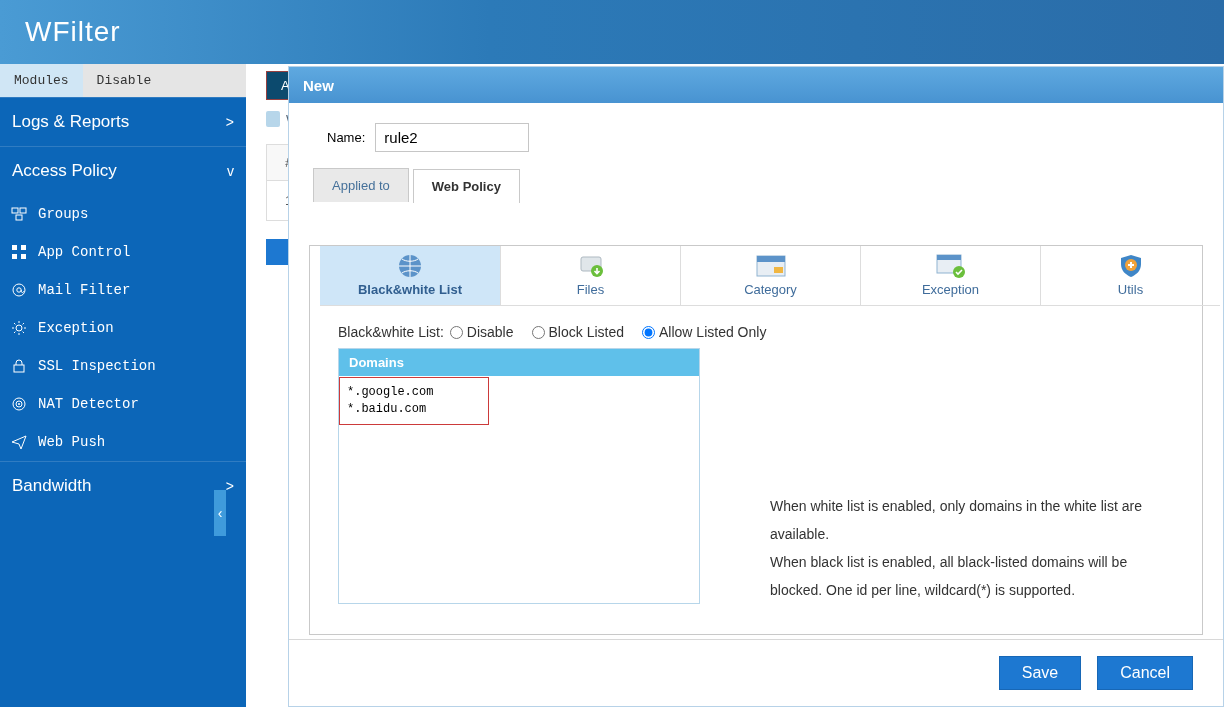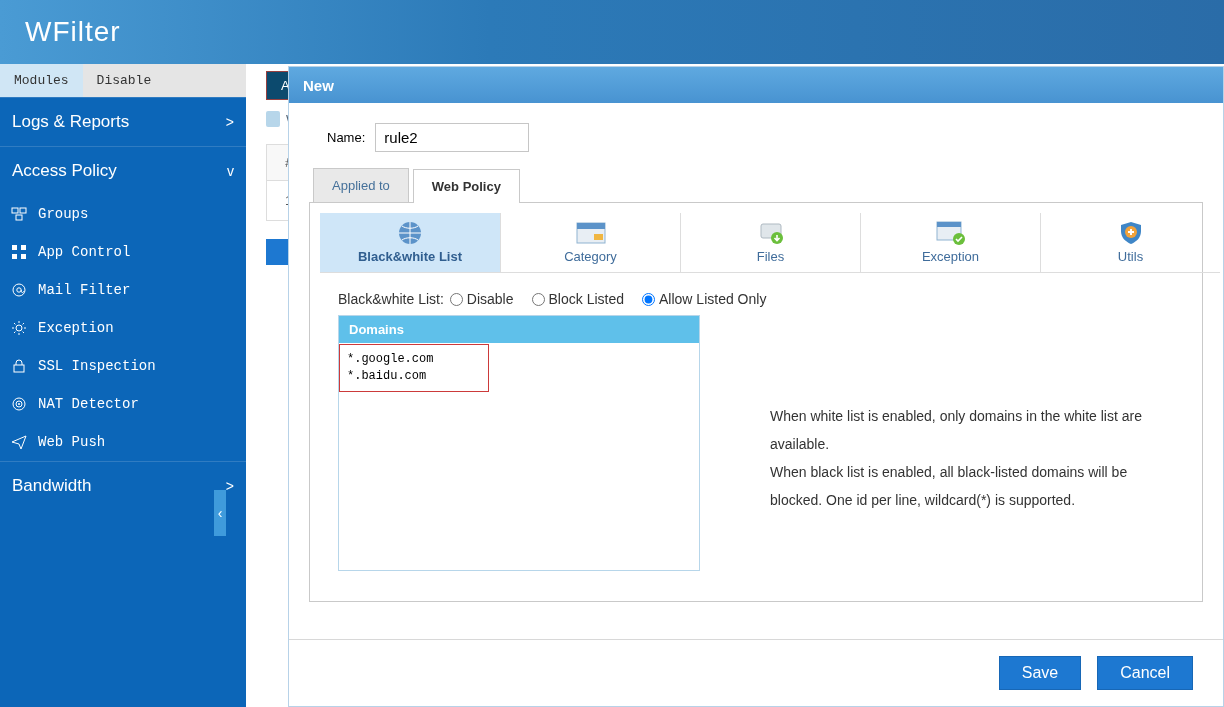--- a/index.html
+++ b/index.html
@@ -45,32 +45,32 @@
   .panel { position: absolute; left: 288px; top: 66px; right: 0; bottom: 0; background: #fff; border: 1px solid #b7d2e8; display: flex; flex-direction: column; }
   .panel-header { height: 36px; background: linear-gradient(#5fa9e0,#4893d1); color: #fff; display: flex; align-items: center; padding: 0 14px; font-size: 15px; font-weight: bold; }
   .panel-body { flex: 1; padding: 14px 20px; overflow: hidden; position: relative; }
 
   .name-row { display: flex; align-items: center; gap: 10px; margin: 6px 0 16px 18px; }
   .name-row input { border: 1px solid #c6c6c6; padding: 5px 8px; font-size: 15px; width: 154px; }
 
   .inner-tabs { display: flex; margin-left: 4px; }
   .inner-tab { padding: 9px 18px; border: 1px solid #c9c9c9; border-bottom: none; background: #e9e9e9; color: #46719a; cursor: pointer; font-size: 13px; margin-right: 4px; }
   .inner-tab.active { background: #fff; font-weight: bold; color: #333; position: relative; top: 1px; }
-  .tab-body { border: 1px solid #c9c9c9; padding: 10px 10px 30px 10px; min-height: 390px; }
+  .tab-body { border: 1px solid #c9c9c9; padding: 0 10px 30px 10px; min-height: 390px; margin-top: 43px; }
 
   .policy-tabs { display: flex; }
   .policy-tab { flex: 1; min-width: 180px; padding: 8px 10px 8px 10px; text-align: center; border-bottom: 1px solid #ddd; border-left: 1px solid #ddd; cursor: pointer; color: #3f6c9b; font-size: 13px; }
   .policy-tab:first-child { border-left: none; }
   .policy-tab.active { background: #cfe6f8; font-weight: bold; color: #305e8f; }
   .pt-icon { width: 30px; height: 24px; margin: 0 auto 4px auto; display: flex; justify-content: center; align-items: center; }
 
   .bw-row { margin: 18px 0 8px 18px; display: flex; align-items: center; gap: 6px; font-size: 14px; color: #333; }
   .bw-row label { display: inline-flex; align-items: center; gap: 4px; margin-right: 12px; }
 
-  .domains-box { display: flex; gap: 70px; margin: 0 18px; align-items: center; }
+  .domains-box { display: flex; gap: 70px; margin: 0 18px; align-items: flex-end; }
   .domains-col { width: 362px; border: 1px solid #b7d6ea; }
   .domains-title { background: #5fc0ea; color: #fff; font-weight: bold; padding: 6px 10px; font-size: 13px; }
   .domains-text { width: 100%; height: 224px; border: none; resize: none; padding: 8px; font-family: "Courier New", monospace; font-size: 12px; line-height: 1.4; outline: none; }
 
   .hint-col { flex: 1; color: #333; font-size: 14px; line-height: 2; padding-top: 30px; }
 
   .panel-footer { border-top: 1px solid #d8d8d8; padding: 16px 30px; display: flex; justify-content: flex-end; gap: 16px; }
   .btn { background: #1d78d1; color: #fff; border: 1px solid #1767b6; padding: 7px 22px; font-size: 16px; cursor: pointer; }
 
   svg { display: block; }
@@ -213,37 +213,37 @@
           <div class="pt-icon">
               <svg width="26" height="26" viewBox="0 0 26 26">
                 <circle cx="13" cy="13" r="11" fill="#5c93c9"></circle>
                 <path d="M2 13h22M13 2v22M5 6c4 3 12 3 16 0M5 20c4-3 12-3 16 0" stroke="#fff" fill="none"></path>
               </svg>
             </div>
           <span>Black&amp;white List</span>
         </div>
         <div class="policy-tab">
           <div class="pt-icon">
+              <svg width="26" height="24" viewBox="0 0 26 24">
+                <rect x="3" y="3" width="20" height="14" rx="2" fill="#e0e6ea" stroke="#aeb9c1"></rect>
+                <circle cx="19" cy="17" r="6" fill="#6bbf3c"></circle>
+                <path d="M19 14v5M16.5 17L19 19.5 21.5 17" stroke="#fff" fill="none" stroke-width="1.6"></path>
+              </svg>
+            </div>
+          <span>Files</span>
+        </div>
+        <div class="policy-tab">
+          <div class="pt-icon">
               <svg width="30" height="22" viewBox="0 0 30 22">
                 <rect x="1" y="1" width="28" height="20" fill="#e8eef4" stroke="#8fb3d1"></rect>
                 <rect x="1" y="1" width="28" height="6" fill="#5c93c9"></rect>
                 <rect x="18" y="12" width="9" height="6" fill="#f0b642"></rect>
               </svg>
             </div>
           <span>Category</span>
-        </div>
-        <div class="policy-tab">
-          <div class="pt-icon">
-              <svg width="26" height="24" viewBox="0 0 26 24">
-                <rect x="3" y="3" width="20" height="14" rx="2" fill="#e0e6ea" stroke="#aeb9c1"></rect>
-                <circle cx="19" cy="17" r="6" fill="#6bbf3c"></circle>
-                <path d="M19 14v5M16.5 17L19 19.5 21.5 17" stroke="#fff" fill="none" stroke-width="1.6"></path>
-              </svg>
-            </div>
-          <span>Files</span>
         </div>
         <div class="policy-tab">
           <div class="pt-icon">
               <svg width="30" height="24" viewBox="0 0 30 24">
                 <rect x="1" y="1" width="24" height="18" fill="#e8eef4" stroke="#8fb3d1"></rect>
                 <rect x="1" y="1" width="24" height="5" fill="#5c93c9"></rect>
                 <circle cx="23" cy="18" r="6" fill="#6bbf3c"></circle>
                 <path d="M20 18l2 2 4-4" stroke="#fff" fill="none" stroke-width="1.6"></path>
               </svg>
             </div>

